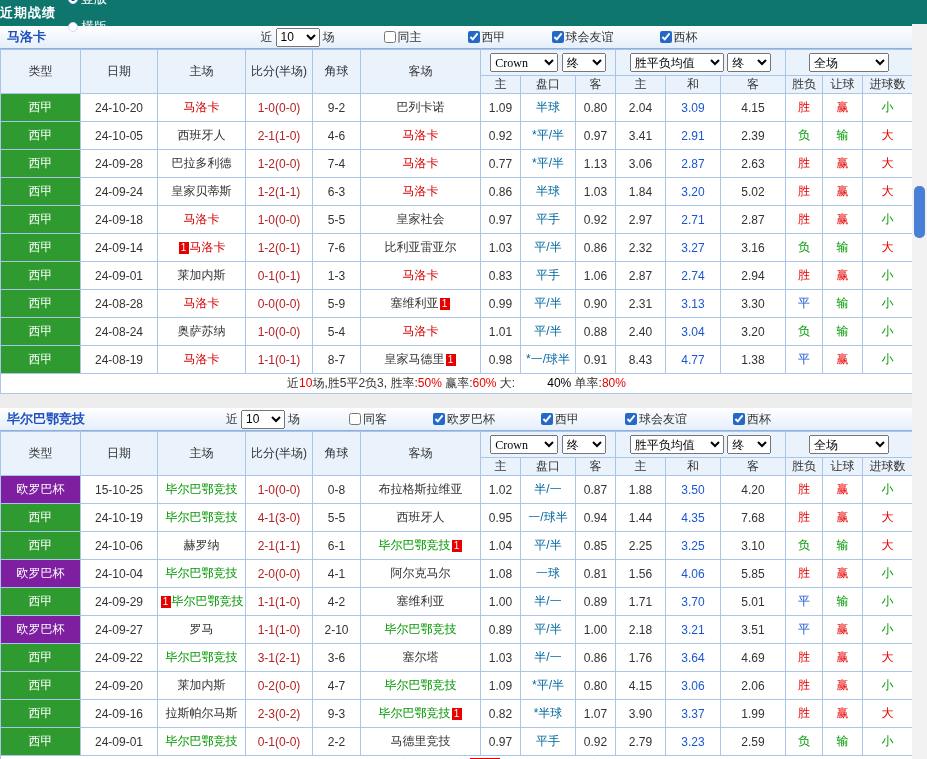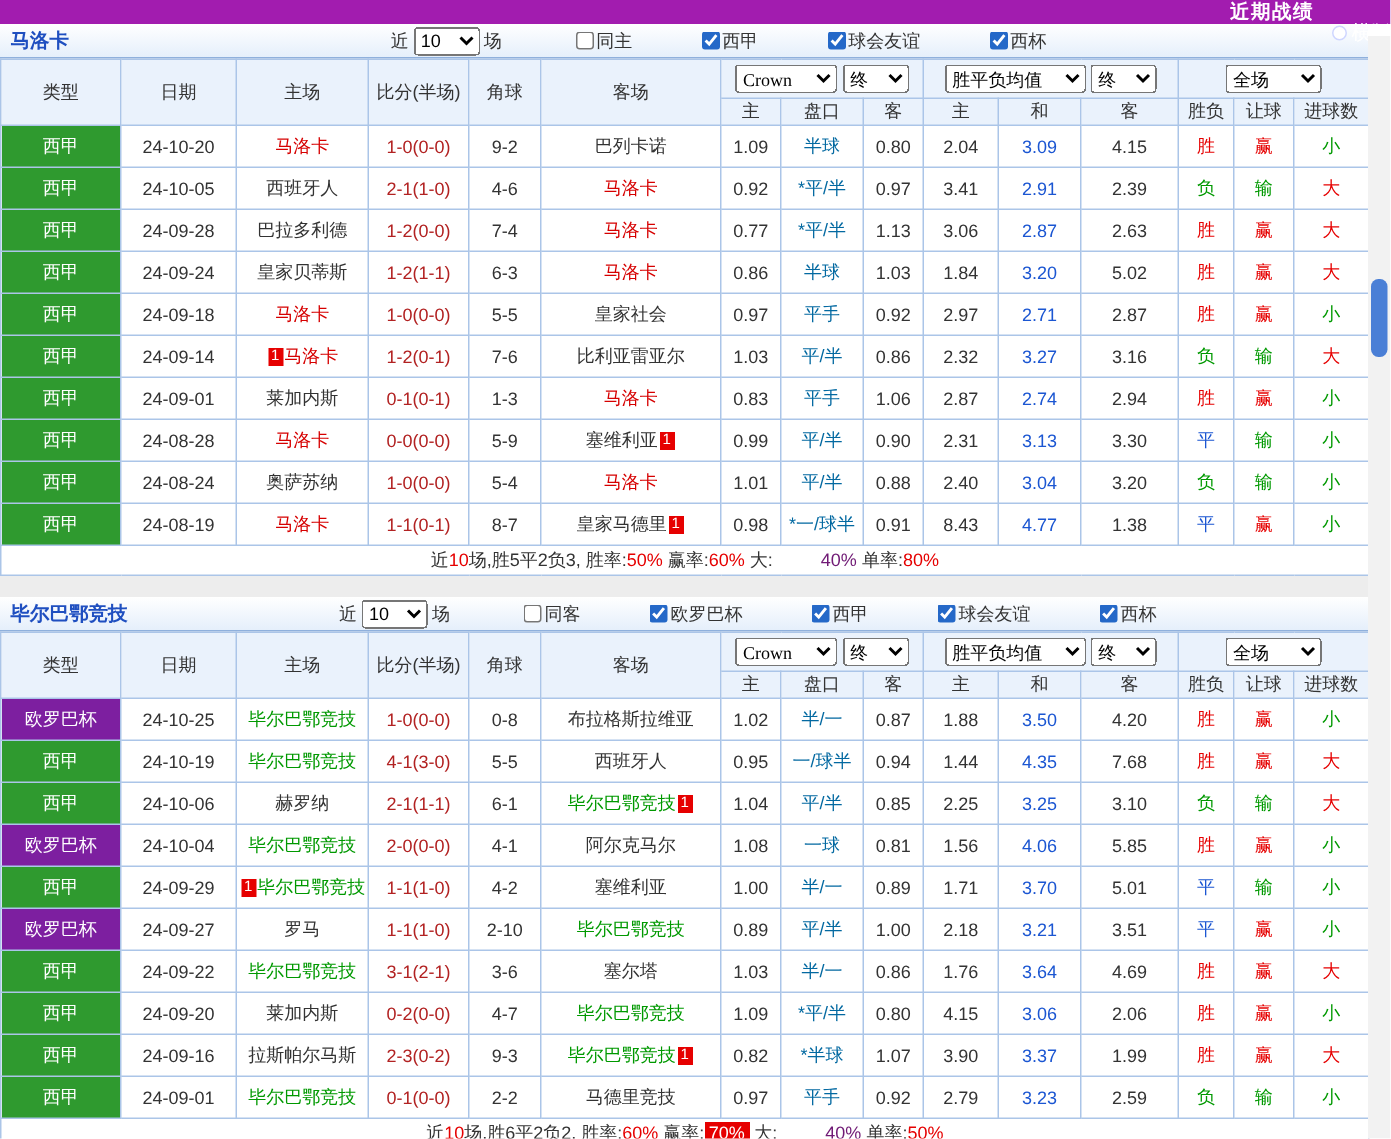--- a/index.html
+++ b/index.html
@@ -4,22 +4,22 @@
 <style>
   * { box-sizing: border-box; }
   html,body { margin:0; padding:0; }
   body {
     width:927px; height:759px; overflow:hidden; position:relative;
     font-family:"Liberation Sans","DejaVu Sans",sans-serif;
     background:#fff; font-size:12px; color:#333;
   }
   
   .topbar {
-    height:16px; width:927px; background:#a21caf; color:#fff;
-    display:flex; align-items:center; justify-content:flex-end; gap:12px; font-size:13px;
+    height:26px; width:927px; background:#0f766e; color:#fff;
+    display:flex; align-items:center; justify-content:flex-start; gap:12px; font-size:13px;
   }
   .tb-title { font-weight:bold; letter-spacing:1px; }
   .tb-opts { display:flex; align-items:center; gap:10px;flex-direction:column; }
   .tb-opt { display:inline-flex; align-items:center; gap:3px; cursor:pointer; }
   .radio {
     width:10px; height:10px; border-radius:50%; background:#fff; display:inline-block;
     position:relative; border:1px solid #cfd6ff;
   }
   .radio.sel::after {
     content:""; position:absolute; left:2px; top:2px; width:4px; height:4px;
@@ -44,38 +44,38 @@
     border:1px solid #abc5e8; text-align:center; font-size:12px; font-weight:normal;
     padding:0; white-space:nowrap; overflow:hidden; color:#333;
   }
   thead th { background:#eaf2fc; height:18px; }
   thead tr:first-child th.selcell { height:26px; }
   tbody td { height:28px; background:#fff; }
   .sel-count { width:44px; }
   .sel-bk { width:68px;font-family:Liberation Serif, serif; }
   .sel-final { width:44px; }
   .sel-avg { width:94px; }
-  .sel-full { width:64px; }
+  .sel-full { width:80px; }
   .lg { color:#fff; }
   .lg.green { background:#2f9a2f; }
   .lg.purple { background:#7d1fa0; }
   .score { color:#b22222; }
   .hcp { color:#0369a1; }
   .draw { color:#1b56d2; }
   .c-red { color:#e60000; }
   .c-green { color:#009900; }
   .c-blue { color:#1b56d2; }
   .team-name { cursor:pointer; }
   .card {
     display:inline-block; background:#e60000; color:#fff; font-size:10px;
     line-height:12px; width:10px; height:12px; margin:0 1px; vertical-align:middle;
   }
   .summary-row td { height:20px; }
   .sum-red { color:#e60000; }
-  .sum-blue { color:#701a75;margin-left:32px; }
+  .sum-blue { color:#000000;margin-left:32px; }
   .sum-redbox { background:#e60000; color:#fff; padding:0 3px; }
   .gap { height:14px; background:#ededed; width:912px; }
   
   .scroll-track {
     position:absolute; top:24px; right:0; width:15px; height:735px; background:#f2f2f2;
   }
   .scroll-thumb {
     position:absolute; top:162px; left:2px; width:11px; height:52px;
     background:#4a7fd6; border-radius:5px;
   }
@@ -435,21 +435,21 @@
           <th>和</th>
           <th>客</th>
           <th>胜负</th>
           <th>让球</th>
           <th>进球数</th>
         </tr>
       </thead>
       <tbody>
           <tr>
             <td class="lg purple">欧罗巴杯</td>
-            <td>24-10-25</td>
+            <td>15-10-25</td>
             <td><span class="team-name" style="color: rgb(0, 153, 0);">毕尔巴鄂竞技</span></td>
             <td class="score">1-0(0-0)</td>
             <td>0-8</td>
             <td><span class="team-name">布拉格斯拉维亚</span></td>
             <td>1.02</td>
             <td class="hcp">半/一</td>
             <td>0.87</td>
             <td>1.88</td>
             <td class="draw">3.50</td>
             <td>4.20</td>

